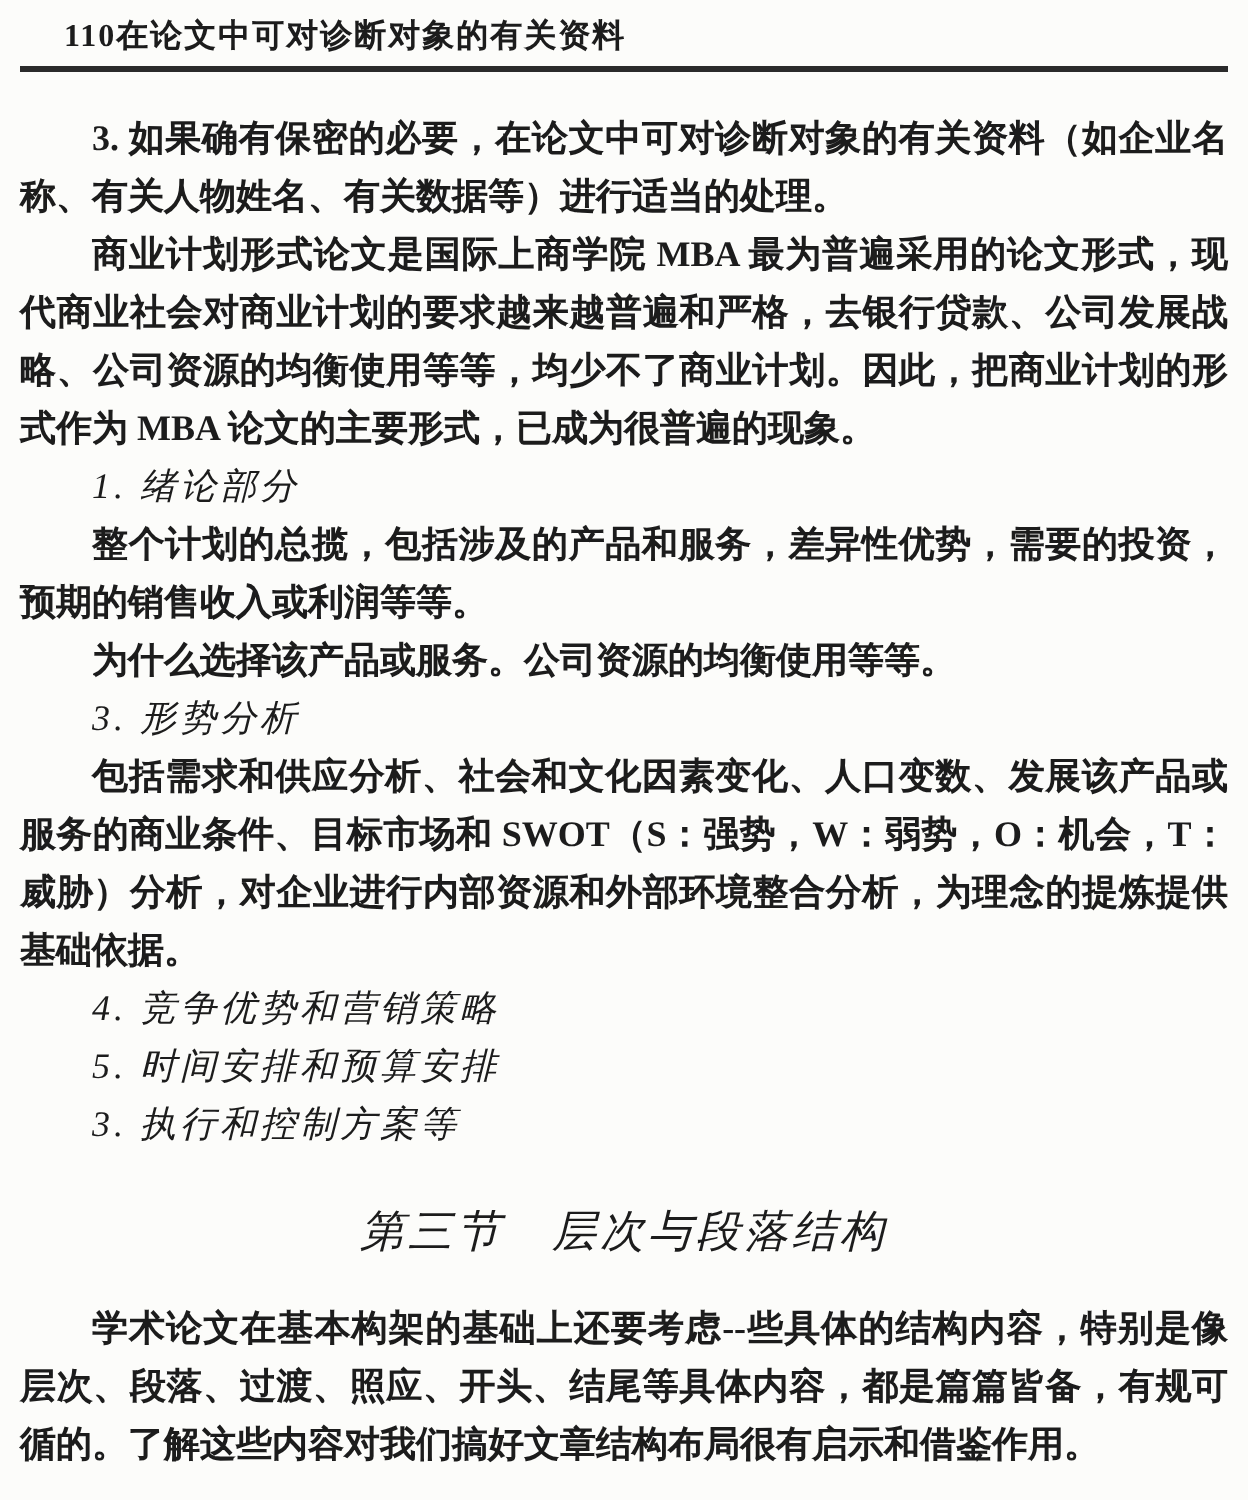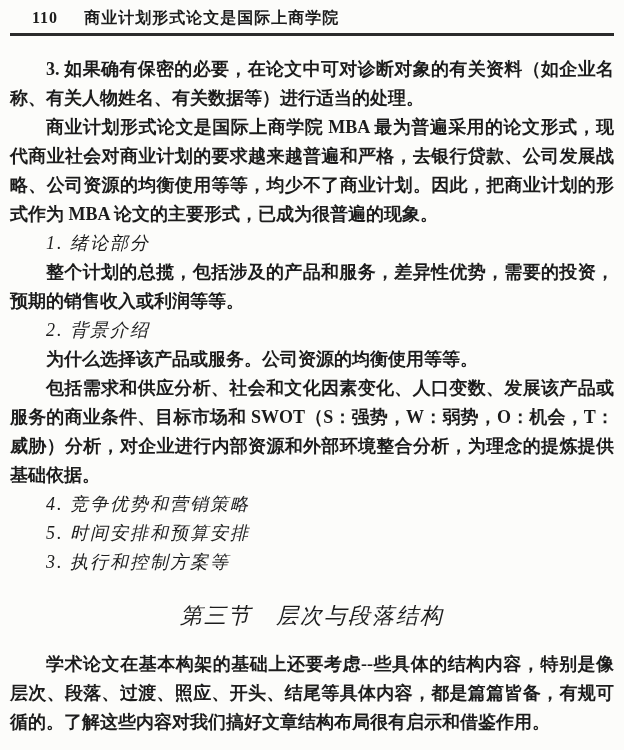--- a/index.html
+++ b/index.html
@@ -11,21 +11,20 @@
     background: #fcfcfa;
     color: #1c1c1c;
     font-family: "Liberation Serif", "DejaVu Serif", serif;
     box-sizing: border-box;
     padding: 8px 10px 0 10px;
     overflow: hidden;
   }
   .page-header {
     display: flex;
     align-items: baseline;
-    gap: 26px;
     padding-left: 22px;
     font-size: 16px;
     font-weight: 700;
     height: 22px;
   }
   .page-number { letter-spacing: 1px; }
   .running-title { letter-spacing: 1px; }
   .header-rule {
     height: 0;
     border-top: 3px solid #2b2b2b;
@@ -56,32 +55,32 @@
     text-indent: 0;
   }
 </style>
 </head>
 <body>
 
 <div class="page">
 
   <div class="page-header">
     <span class="page-number">110</span>
-    <span class="running-title">商业计划形式论文是国际上商学院</span>
+    <span class="running-title">在论文中可对诊断对象的有关资料</span>
   </div>
 
   <div class="header-rule"></div>
 
   <div class="page-body">
     <p class="indent">3. 如果确有保密的必要，在论文中可对诊断对象的有关资料（如企业名称、有关人物姓名、有关数据等）进行适当的处理。</p>
     <p class="indent">商业计划形式论文是国际上商学院 MBA 最为普遍采用的论文形式，现代商业社会对商业计划的要求越来越普遍和严格，去银行贷款、公司发展战略、公司资源的均衡使用等等，均少不了商业计划。因此，把商业计划的形式作为 MBA 论文的主要形式，已成为很普遍的现象。</p>
     <p class="indent kai">1. 绪论部分</p>
     <p class="indent">整个计划的总揽，包括涉及的产品和服务，差异性优势，需要的投资，预期的销售收入或利润等等。</p>
-    <p class="indent kai">2. 背景介绍</p>
     <p class="indent">为什么选择该产品或服务。公司资源的均衡使用等等。</p>
+    <p class="indent kai">3. 形势分析</p>
     <p class="indent">包括需求和供应分析、社会和文化因素变化、人口变数、发展该产品或服务的商业条件、目标市场和 SWOT（S：强势，W：弱势，O：机会，T：威胁）分析，对企业进行内部资源和外部环境整合分析，为理念的提炼提供基础依据。</p>
     <p class="indent kai">4. 竞争优势和营销策略</p>
     <p class="indent kai">5. 时间安排和预算安排</p>
     <p class="indent kai">3. 执行和控制方案等</p>
     <h2 class="section-heading">第三节　层次与段落结构</h2>
     <p class="indent">学术论文在基本构架的基础上还要考虑--些具体的结构内容，特别是像层次、段落、过渡、照应、开头、结尾等具体内容，都是篇篇皆备，有规可循的。了解这些内容对我们搞好文章结构布局很有启示和借鉴作用。</p>
   </div>
 
 </div>
 

